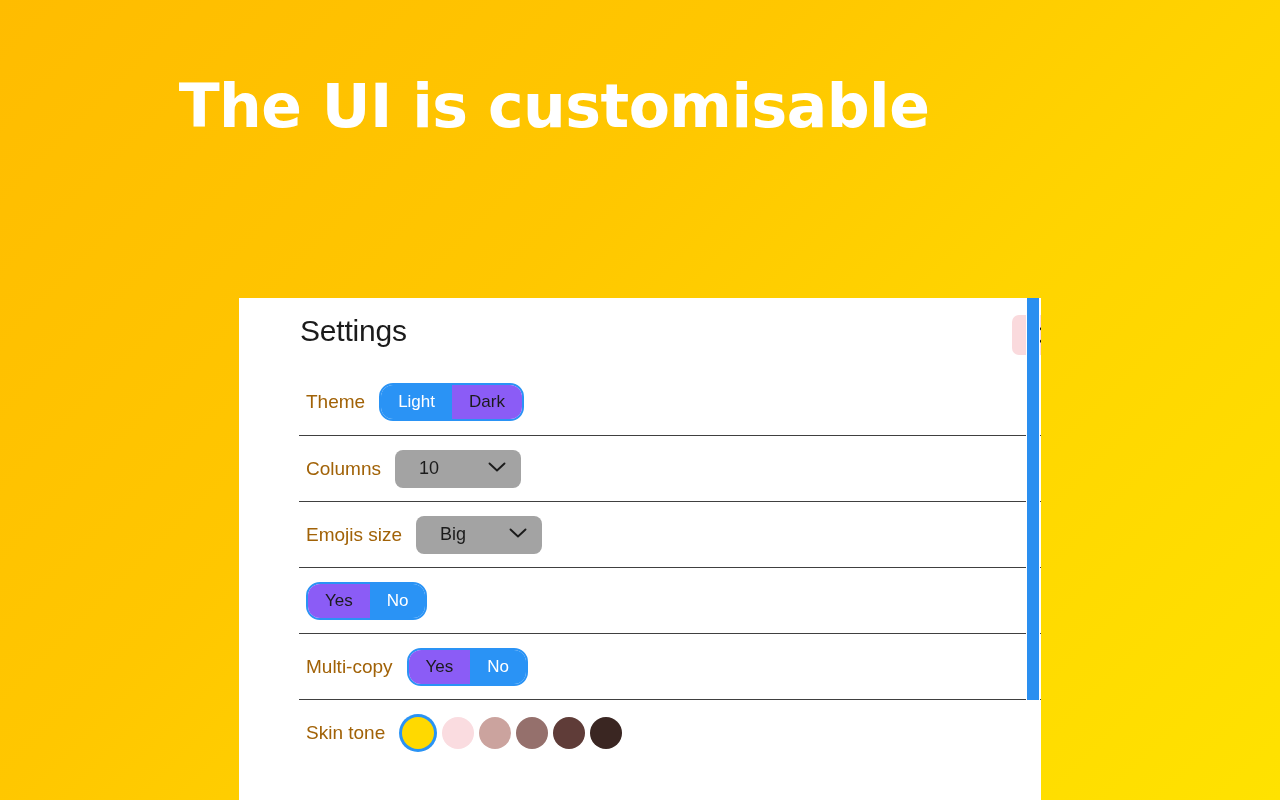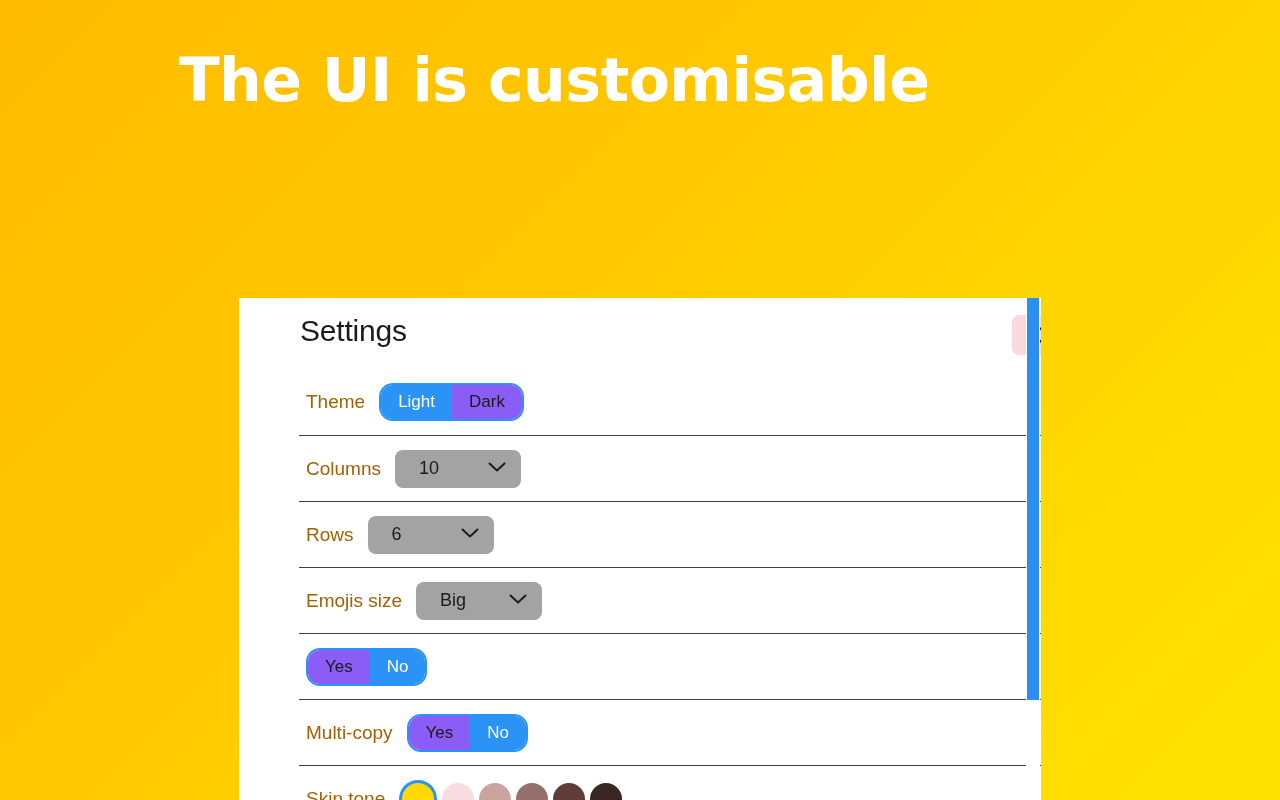--- a/index.html
+++ b/index.html
@@ -14,21 +14,21 @@
     font-family: "Liberation Sans", sans-serif;
     background: linear-gradient(135deg, #ffbc00 0%, #ffc700 38%, #ffd400 62%, #ffe200 100%);
     position: relative;
   }
 
   
   .hero {
     position: absolute;
     top: 0; left: 0;
     width: 1108px;
-    padding-top: 47px;
+    padding-top: 73px;
     text-align: center;
   }
   .hero-title {
     font-family: "DejaVu Sans", sans-serif;
     font-size: 60px;
     font-weight: 700;
     color: #ffffff;
     letter-spacing: -0.5px;
     line-height: 1.1;
   }
@@ -220,31 +220,20 @@
         <button class="select">
           <span class="select-value">10</span>
           <span>
             <svg width="18" height="11" viewBox="0 0 18 11" aria-hidden="true">
               <path d="M1.5 1.5 L9 8.5 L16.5 1.5" fill="none" stroke="#1b1b1b" stroke-width="1.9" stroke-linecap="round" stroke-linejoin="round"></path>
             </svg>
           </span>
         </button>
       </div>
 
-      <div class="row">
-        <span class="row-label">Rows</span>
-        <button class="select">
-          <span class="select-value">6</span>
-          <span>
-            <svg width="18" height="11" viewBox="0 0 18 11" aria-hidden="true">
-              <path d="M1.5 1.5 L9 8.5 L16.5 1.5" fill="none" stroke="#1b1b1b" stroke-width="1.9" stroke-linecap="round" stroke-linejoin="round"></path>
-            </svg>
-          </span>
-        </button>
-      </div>
 
       <div class="row">
         <span class="row-label">Emojis size</span>
         <button class="select">
           <span class="select-value">Big</span>
           <span>
             <svg width="18" height="11" viewBox="0 0 18 11" aria-hidden="true">
               <path d="M1.5 1.5 L9 8.5 L16.5 1.5" fill="none" stroke="#1b1b1b" stroke-width="1.9" stroke-linecap="round" stroke-linejoin="round"></path>
             </svg>
           </span>

